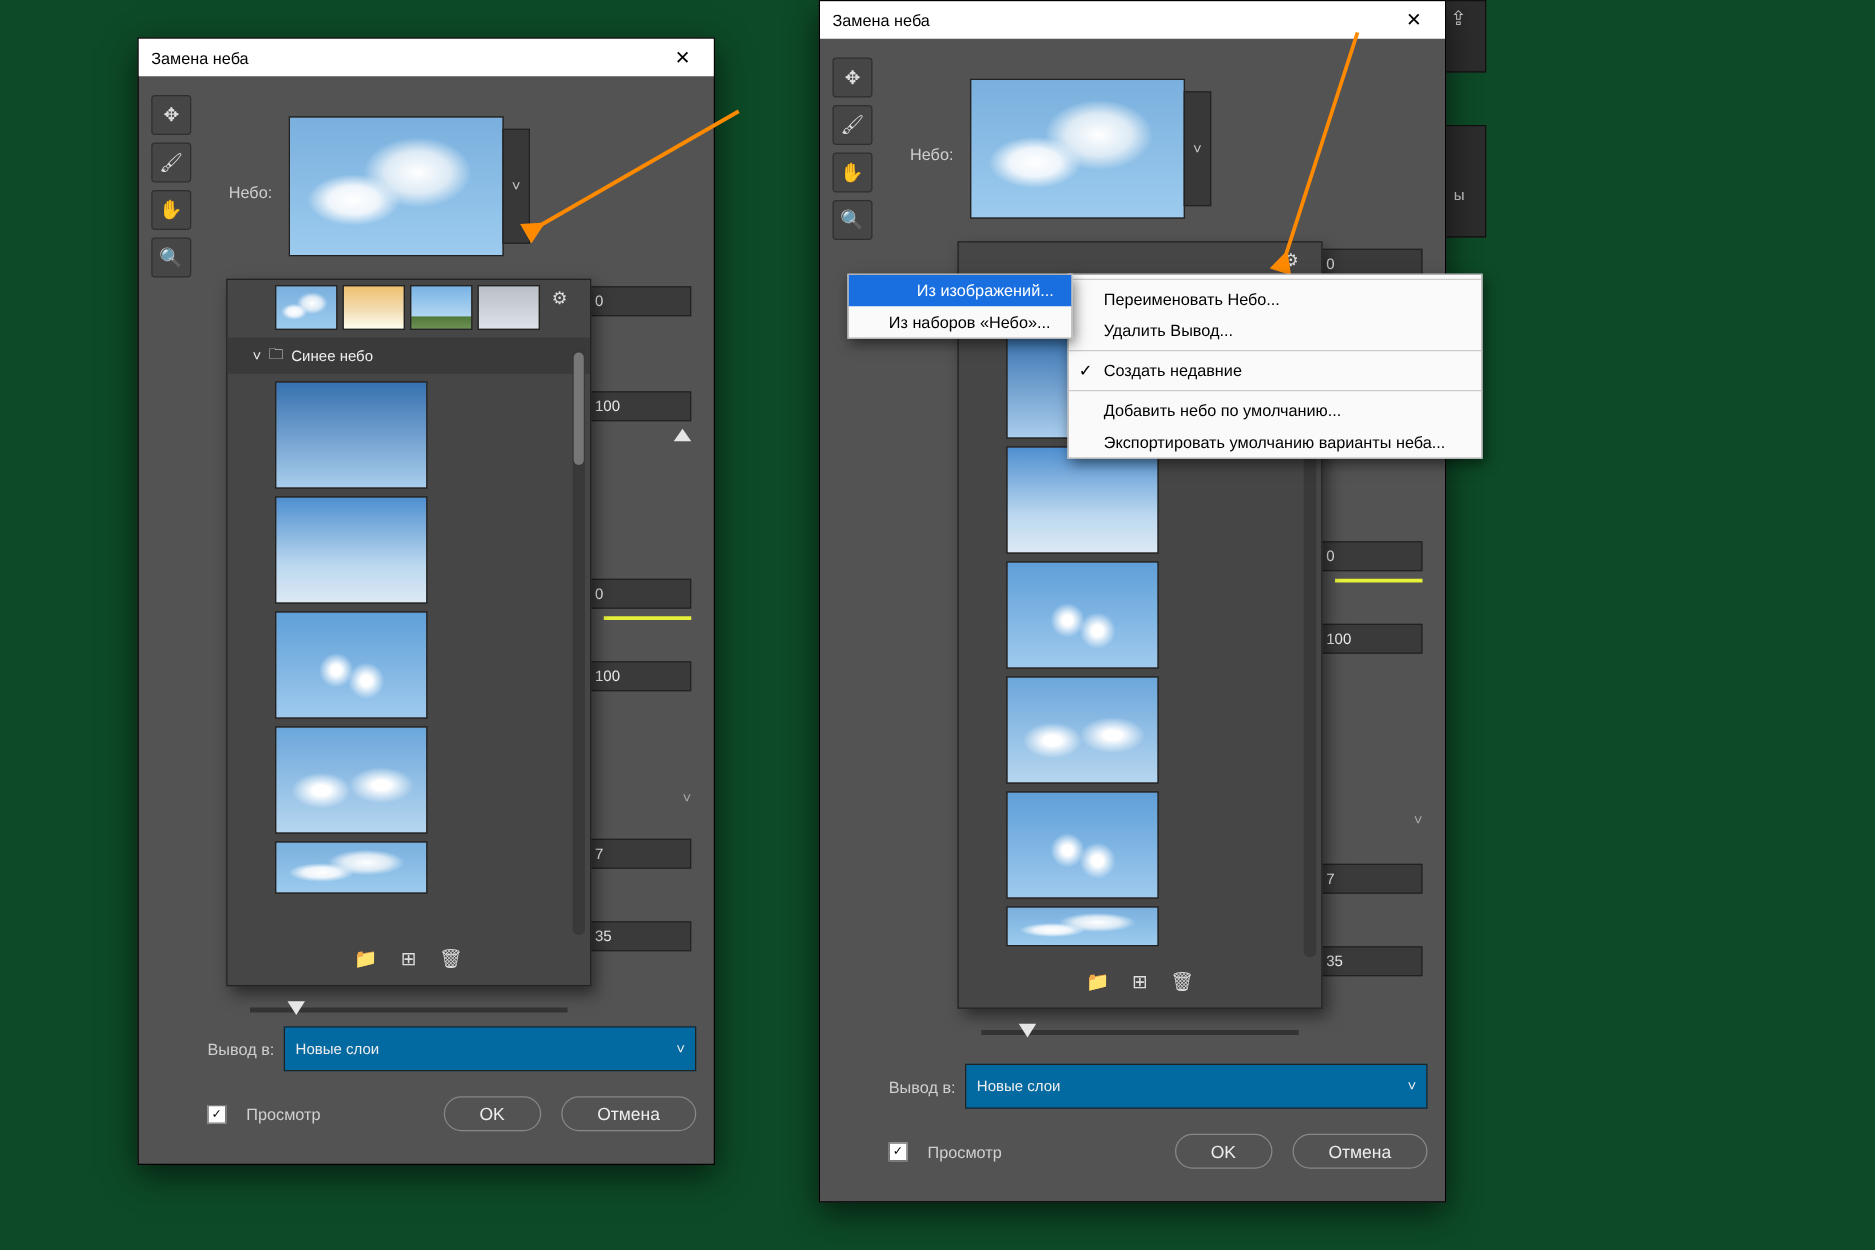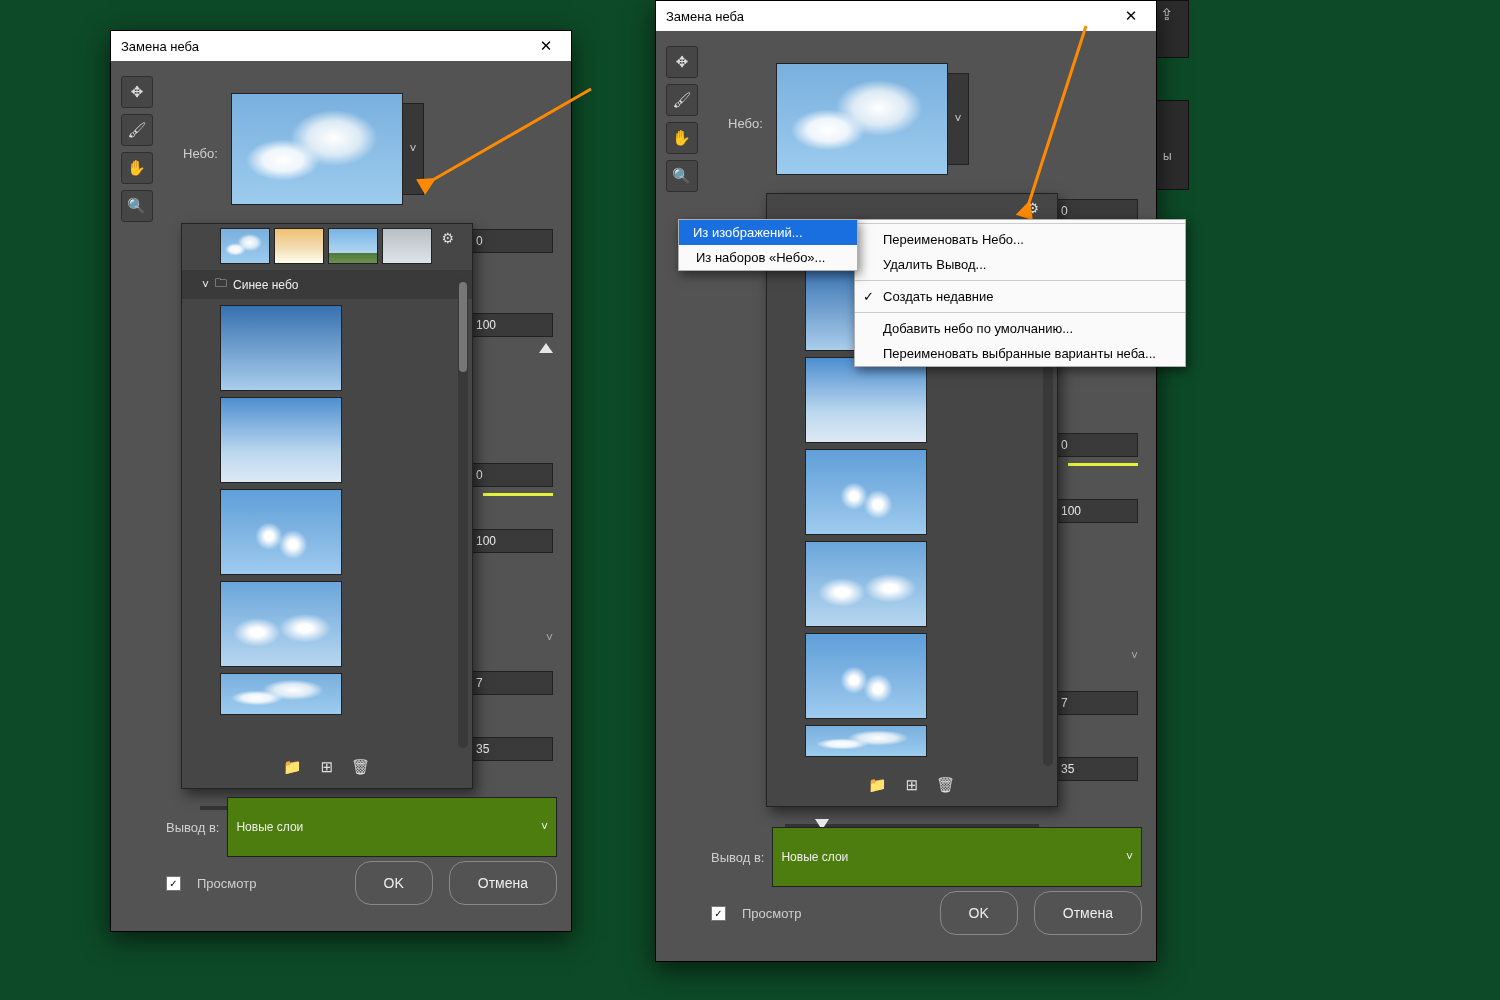--- a/index.html
+++ b/index.html
@@ -121,26 +121,26 @@
     width: 0;height: 0;
     border-left: 7px solid transparent;
     border-right: 7px solid transparent;
     border-top: 11px solid #e6e6e6;
   }
   .bottom-row {
     position: absolute; left: 55px; right: 14px;
     display: flex; align-items: center; gap: 8px;
   }
   .select {
-    flex: 1; height: 26px; background: #4d7c0f; border: 1px solid #222;
-    display: flex; align-items: center; padding: 16px 8px; color: #eee;
+    flex: 1; height: 26px; background: #0369a1; border: 1px solid #222;
+    display: flex; align-items: center; padding: 4px 8px; color: #eee;
     justify-content: space-between;
   }
   .btn {
-    height: 44px; border-radius: 16px; border: 1px solid #888;
+    height: 28px; border-radius: 16px; border: 1px solid #888;
     background: transparent; color: #eee; padding: 0 28px;
     display: inline-flex; align-items: center; justify-content: center;
     font-size: 14px;
   }
   .cb { width: 13px; height: 13px; background: #fff; border: 1px solid #777; display: inline-flex; align-items: center; justify-content: center; font-size: 10px; color: #000; }
   .menu {
     position: absolute; background: #fafafa; border: 1px solid #b0b0b0;
     box-shadow: 2px 4px 10px rgba(0,0,0,0.5); color: #000;
     font-size: 13px;
   }
@@ -372,19 +372,19 @@
   <div class="sep"></div>
   <div class="mi">Переименовать Небо...</div>
   <div class="mi">Удалить Вывод...</div>
   <div class="sep"></div>
   <div class="mi">
     <span class="chk">✓</span>
     <span>Создать недавние</span>
   </div>
   <div class="sep"></div>
   <div class="mi">Добавить небо по умолчанию...</div>
-  <div class="mi">Переименовать выбранные варианты неба...</div>
+  <div class="mi">Экспортировать умолчанию варианты неба...</div>
 </div>
 
 <div class="menu" style="left:678px; top:219px; width:178px;">
-  <div class="mi sel" style="padding-left:14px;">Из изображений...</div>
-  <div class="mi" style="padding-left:17px;">Из наборов «Небо»...</div>
+  <div class="mi sel" style="padding-left:14px;text-align:right;">Из изображений...</div>
+  <div class="mi" style="padding-left:32px;">Из наборов «Небо»...</div>
 </div>
 
 </body></html>

